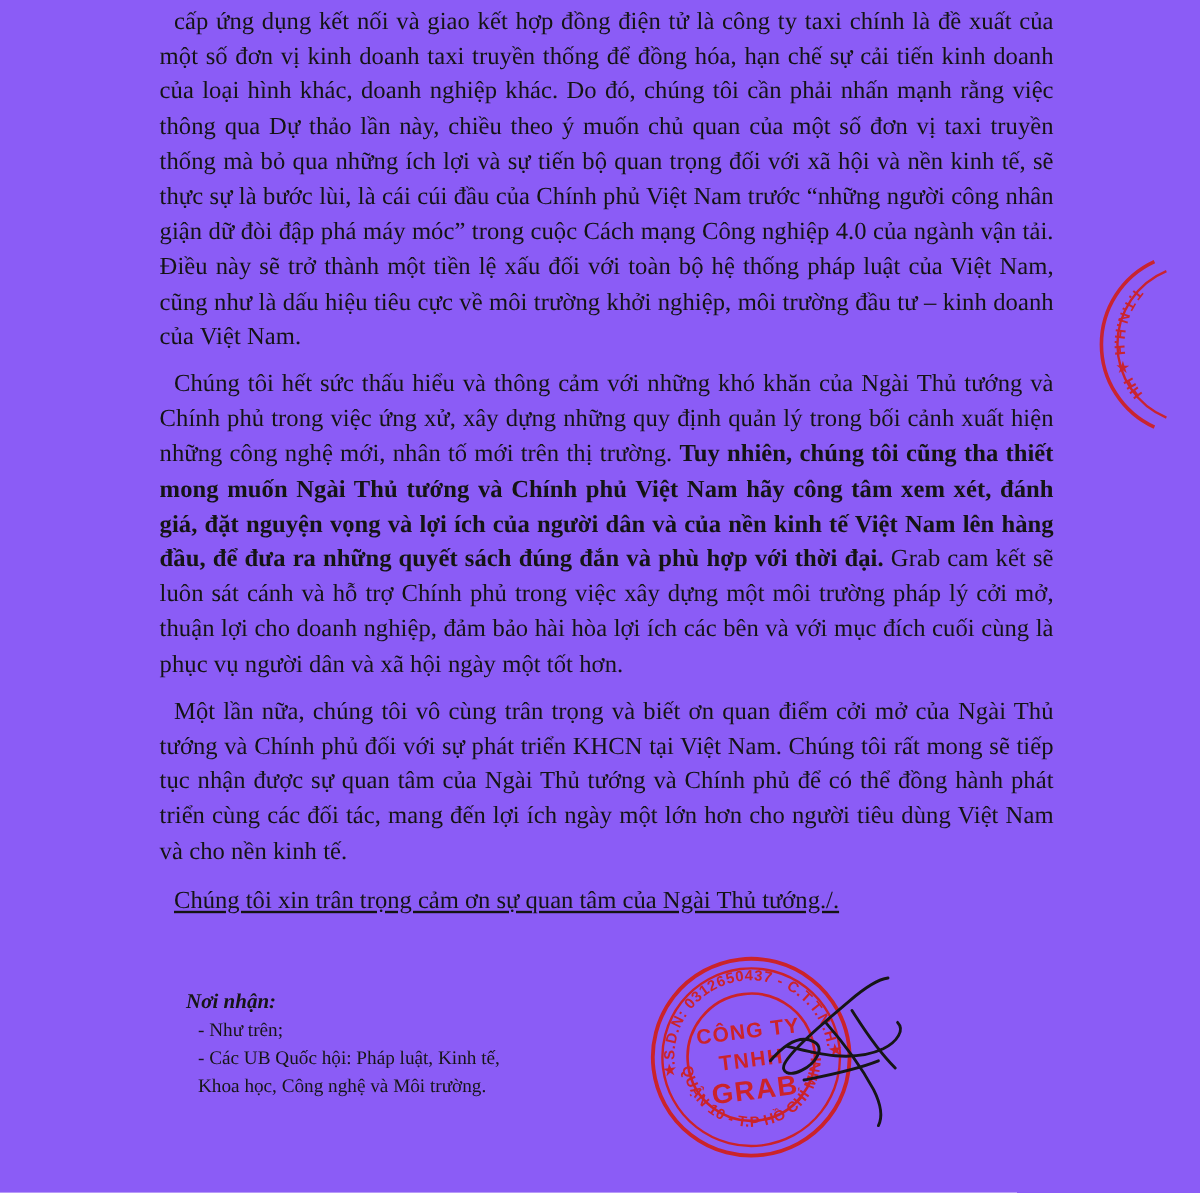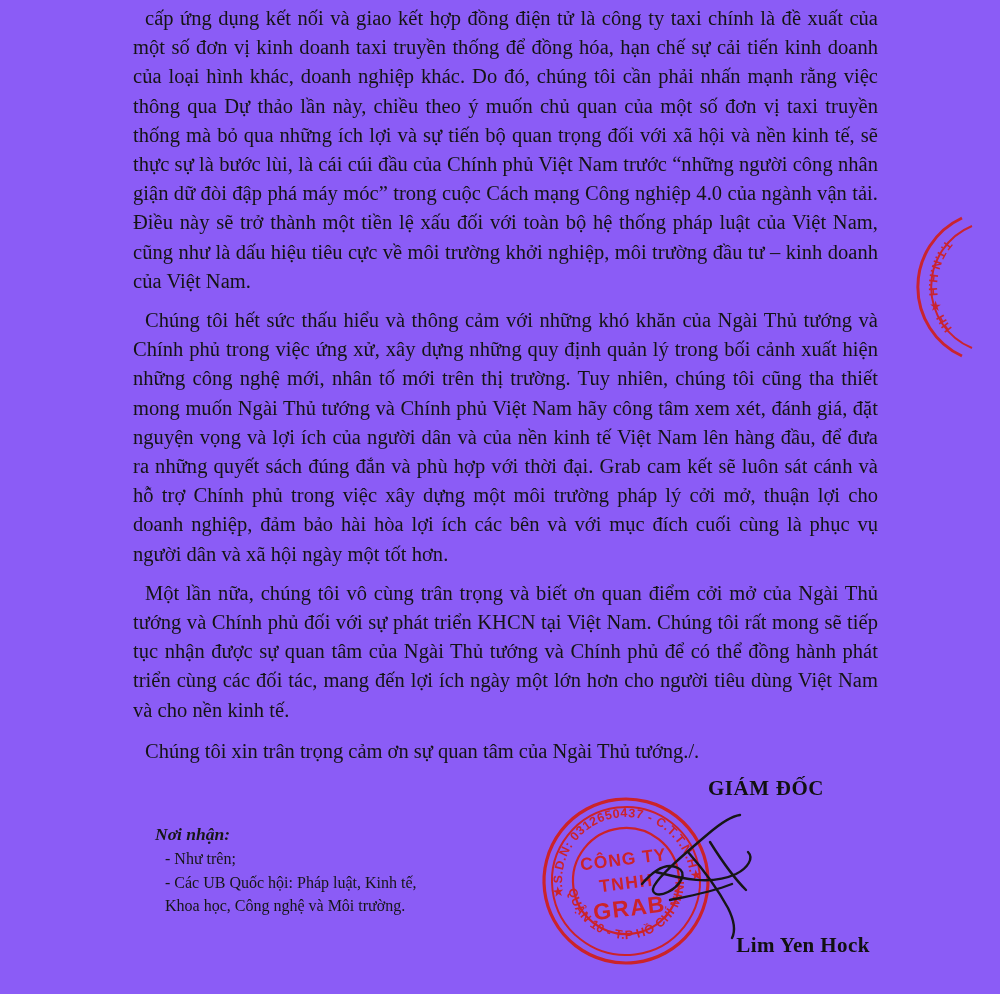--- a/index.html
+++ b/index.html
@@ -28,28 +28,29 @@
     margin: 0 0 3px 0;
     font-size: 20.5px;
     line-height: 29.2px;
     text-align: justify;
     text-justify: inter-word;
     text-indent: 12px;
     color: #141414;
     letter-spacing: 0.05px;
   }
   .para b, .para .bold {
-    font-weight: 400;
+    font-weight: 700;
   }
   .para-closing {
     margin: 12px 0 0 0;
     font-size: 20.5px;
     line-height: 29.2px;
     text-align: left;
     text-indent: 12px;
+    text-decoration: underline;
   }
   .spacer-para { height: 7px; }
 
   
   #recipients {
     position: absolute;
     left: 155px;
     top: 812px;
     width: 330px;
     margin-top: 11px;
@@ -164,24 +165,20 @@
     <p class="para-closing">Chúng tôi xin trân trọng cảm ơn sự quan tâm của Ngài Thủ tướng./.</p>
   </div>
 
   <div id="recipients">
     <div class="rec-title">Nơi nhận:</div>
     <div class="rec-item">- Như trên;</div>
     <div class="rec-item">- Các UB Quốc hội: Pháp luật, Kinh tế,
 Khoa học, Công nghệ và Môi trường.</div>
   </div>
 
-  <div id="signature-block">
-    <div id="sig-title">GIÁM ĐỐC</div>
-    <div id="sig-name">Lim Yen Hock</div>
-  </div>
 
   <div id="company-stamp">
     <svg width="172" height="172" viewBox="0 0 172 172" xmlns="http://www.w3.org/2000/svg">
       <defs>
         <path id="arcTop" d="M 22,86 A 64,64 0 0 1 150,86" fill="none"></path>
         <path id="arcBottom" d="M 28,86 A 58,58 0 0 0 144,86" fill="none"></path>
       </defs>
       <circle cx="86" cy="86" r="82" fill="none" stroke="#cf2020" stroke-width="3.2"></circle>
       <circle cx="86" cy="86" r="74" fill="none" stroke="#cf2020" stroke-width="2"></circle>
       <circle cx="86" cy="86" r="53" fill="none" stroke="#cf2020" stroke-width="2.2"></circle>

